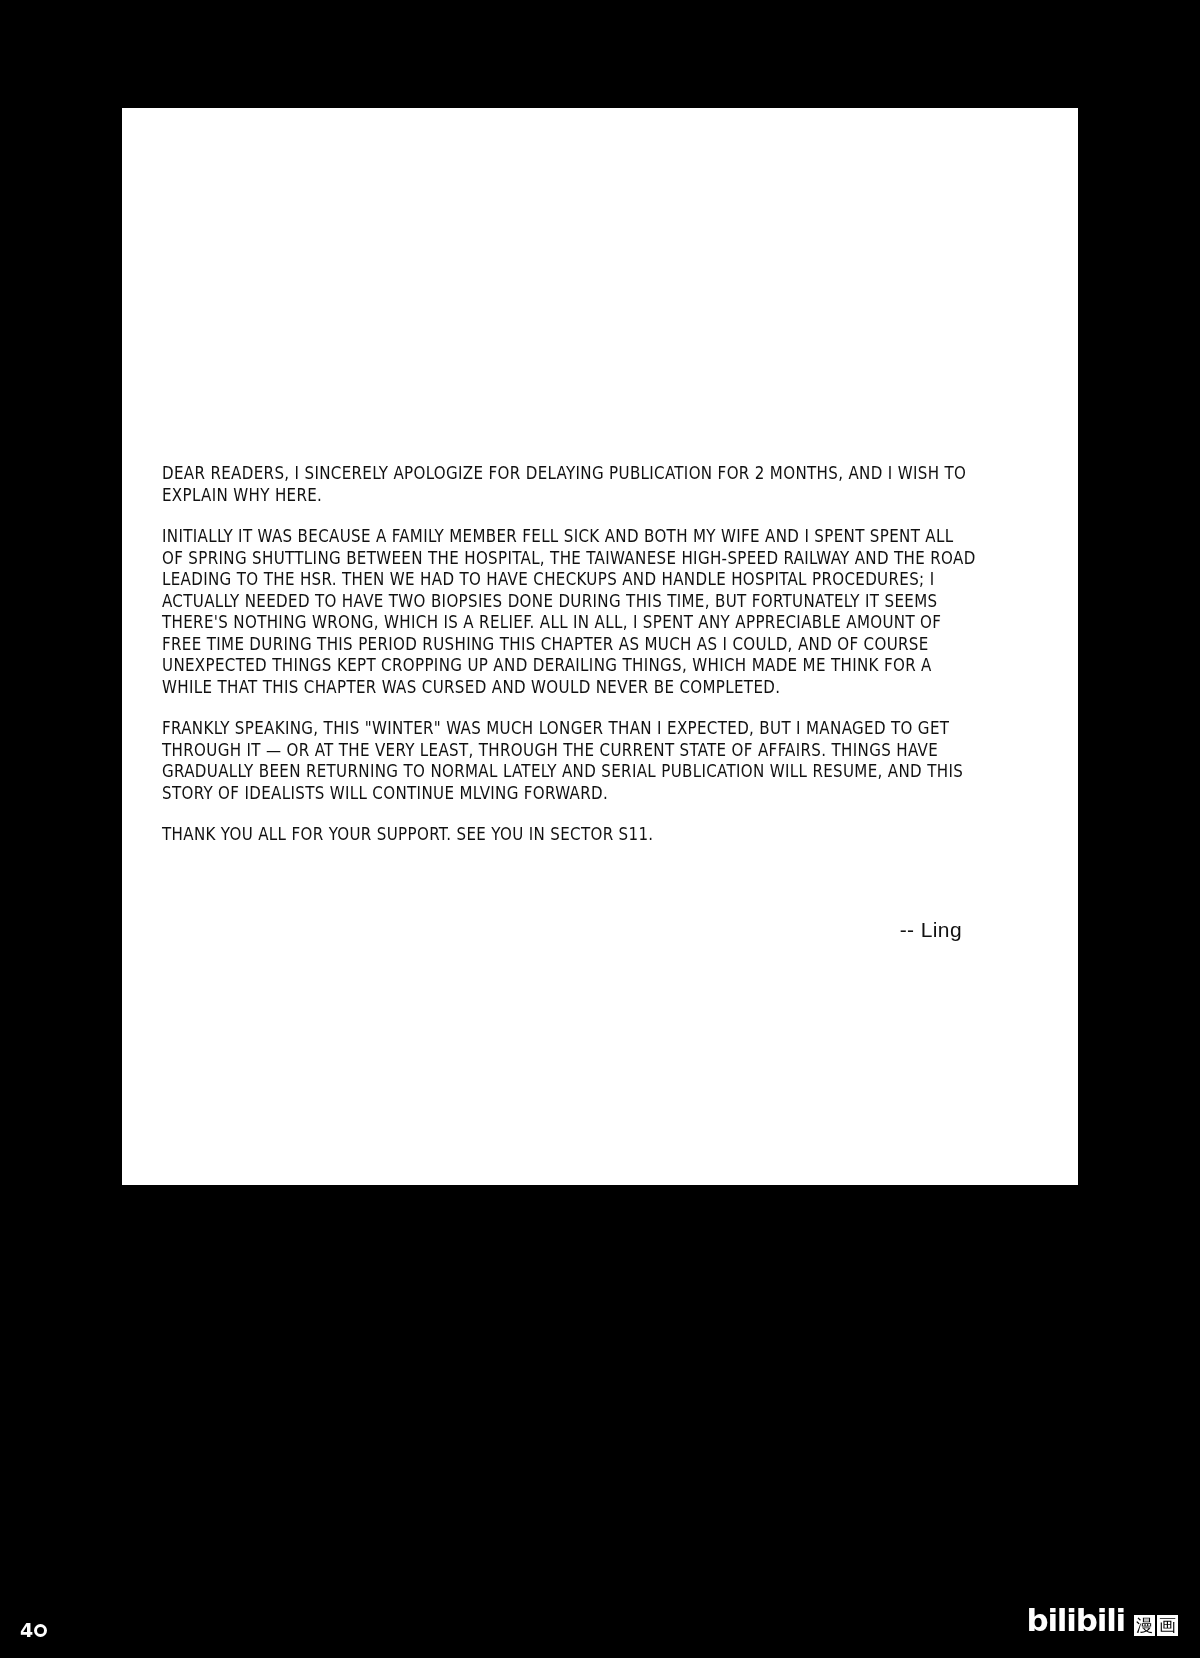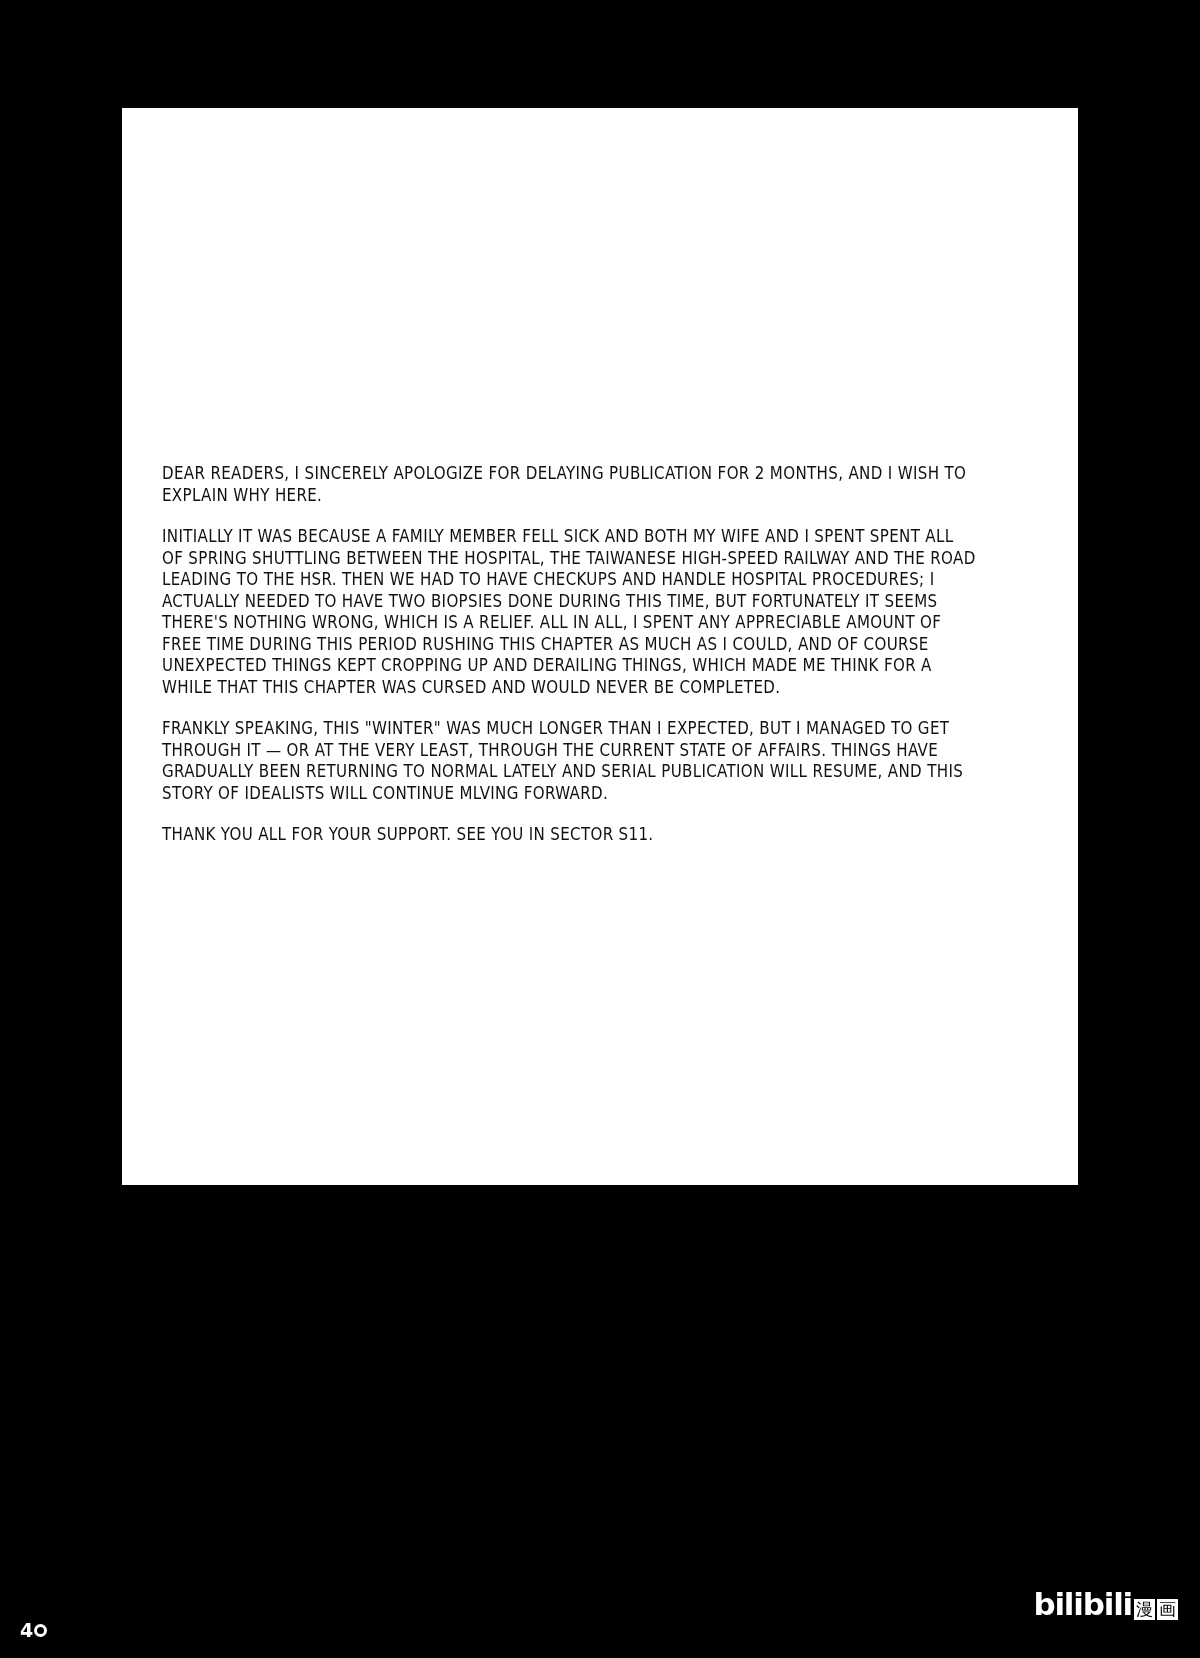--- a/index.html
+++ b/index.html
@@ -50,24 +50,24 @@
     width: 800px;
     text-align: right;
     font-family: "Liberation Sans", sans-serif;
     font-size: 21px;
     color: #111111;
     letter-spacing: 0.4px;
   }
   .brand-logo {
     position: absolute;
     right: 22px;
-    bottom: 38px;
+    bottom: 22px;
     display: flex;
     align-items: flex-end;
-    gap: 2px;
+    gap: 9px;
   }
   .brand-word {
     font-family: "DejaVu Sans", sans-serif;
     font-weight: bold;
     font-size: 31px;
     color: #ffffff;
     letter-spacing: -1.2px;
     line-height: 1;
   }
   .brand-cn {
@@ -114,20 +114,21 @@
 
 <div class="page-sheet">
 
   <div class="letter-body">
     <p class="para">Dear readers, I sincerely apologize for delaying publication for 2 months, and I wish to explain why here.</p>
     <p class="para">Initially it was because a family member fell sick and both my wife and I spent spent all of spring shuttling between the hospital, the Taiwanese high-speed railway and the road leading to the HSR. Then we had to have checkups and handle hospital procedures; I actually needed to have two biopsies done during this time, but fortunately it seems there's nothing wrong, which is a relief. All in all, I spent any appreciable amount of free time during this period rushing this chapter as much as I could, and of course unexpected things kept cropping up and derailing things, which made me think for a while that this chapter was cursed and would never be completed.</p>
     <p class="para">Frankly speaking, this "winter" was much longer than I expected, but I managed to get through it — or at the very least, through the current state of affairs. Things have gradually been returning to normal lately and serial publication will resume, and this story of idealists will continue mlving forward.</p>
     <p class="para">Thank you all for your support. See you in Sector S11.</p>
   </div>
 
+  <div class="signature">-- Ling</div>
 
 </div>
 
 <div class="brand-logo">
   <span class="brand-word">bilibili</span>
   <span class="brand-cn">
     <span>漫</span>
     <span>画</span>
   </span>
 </div>

